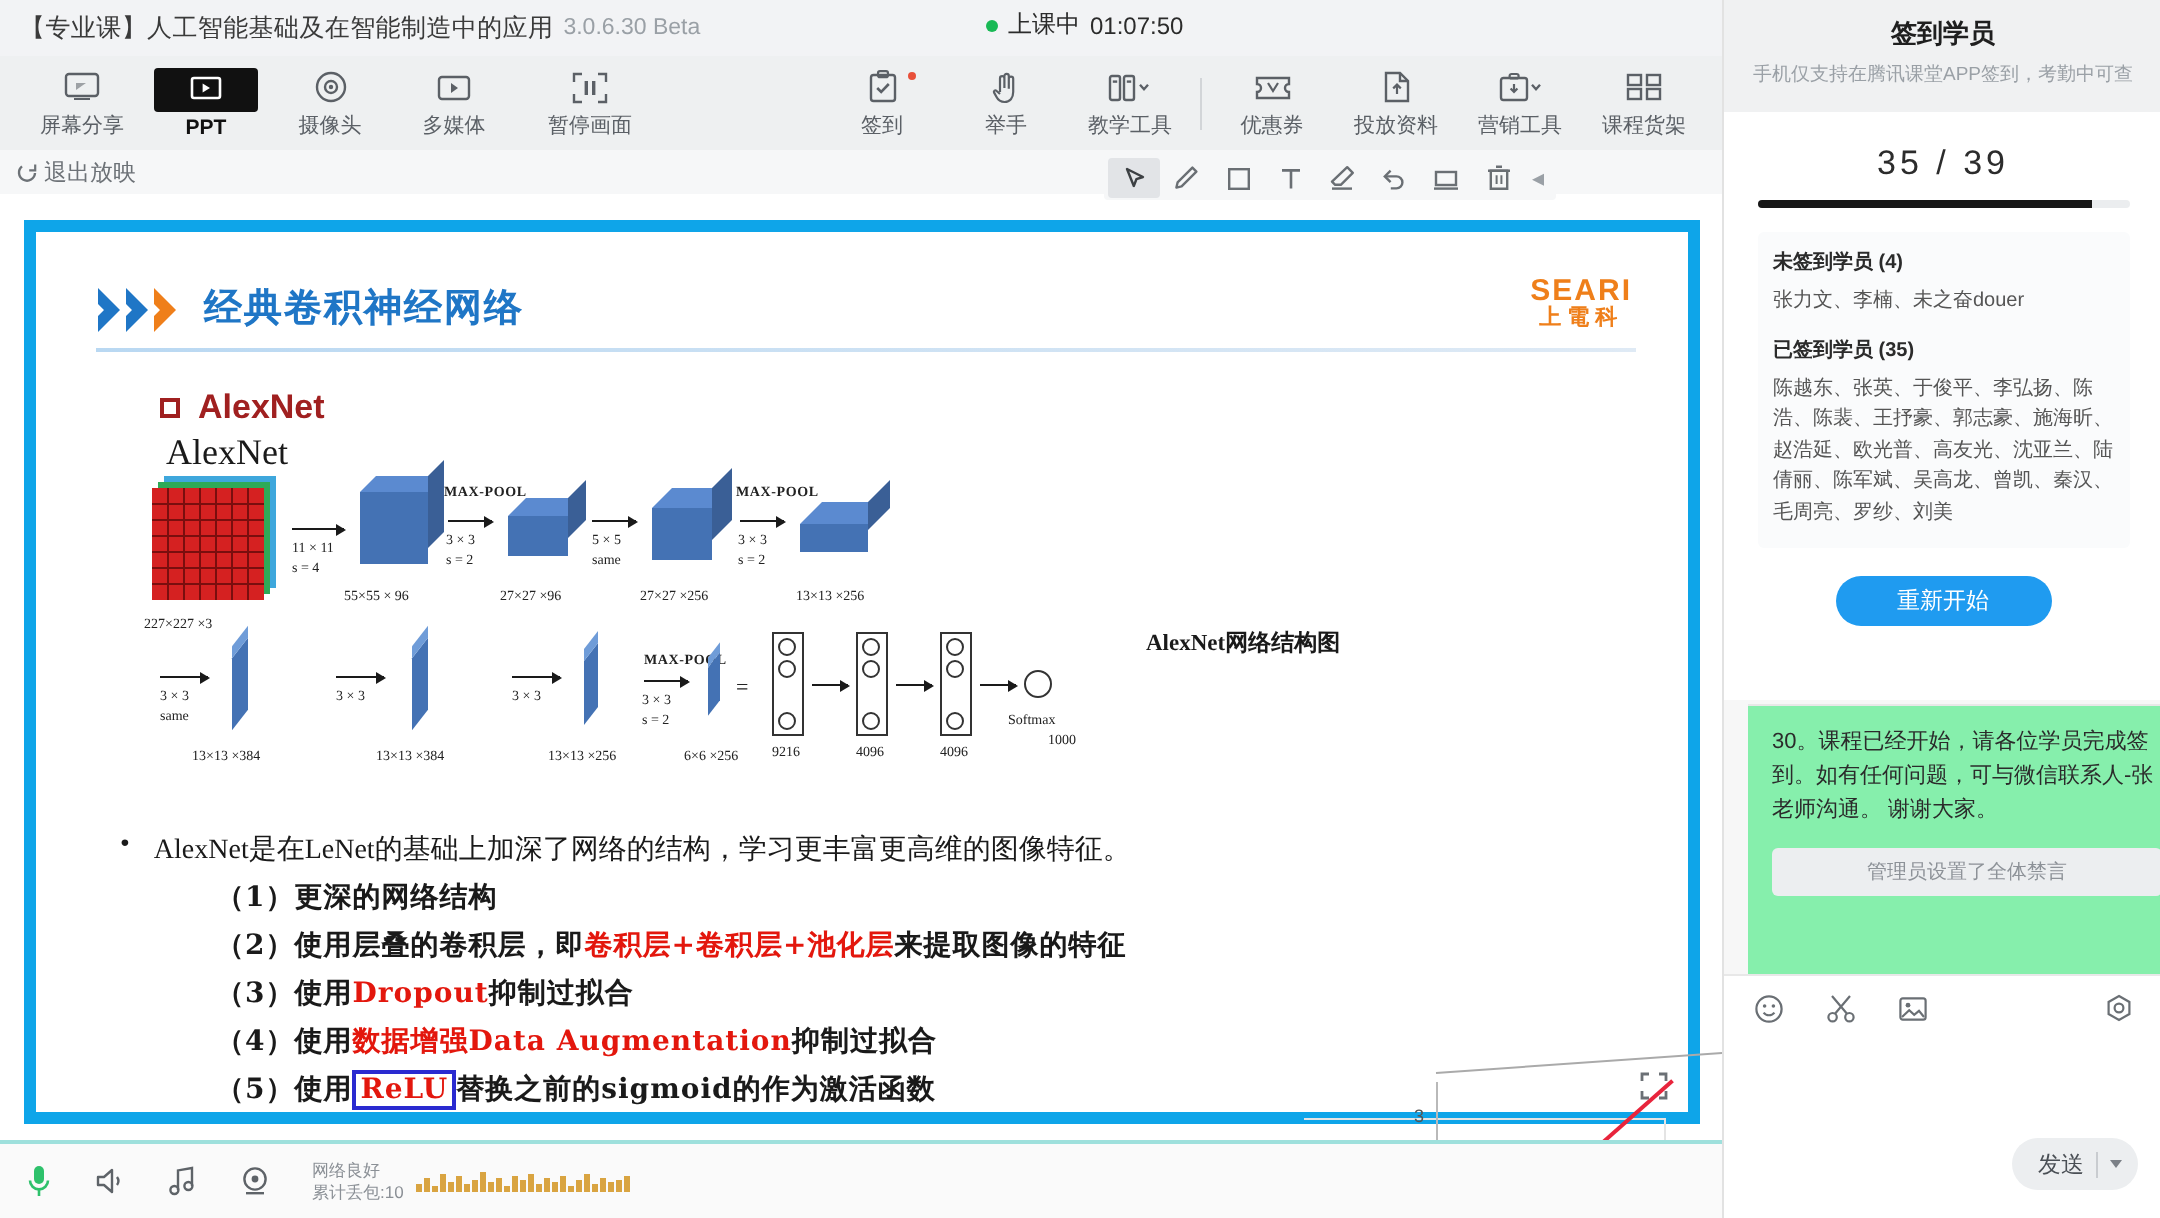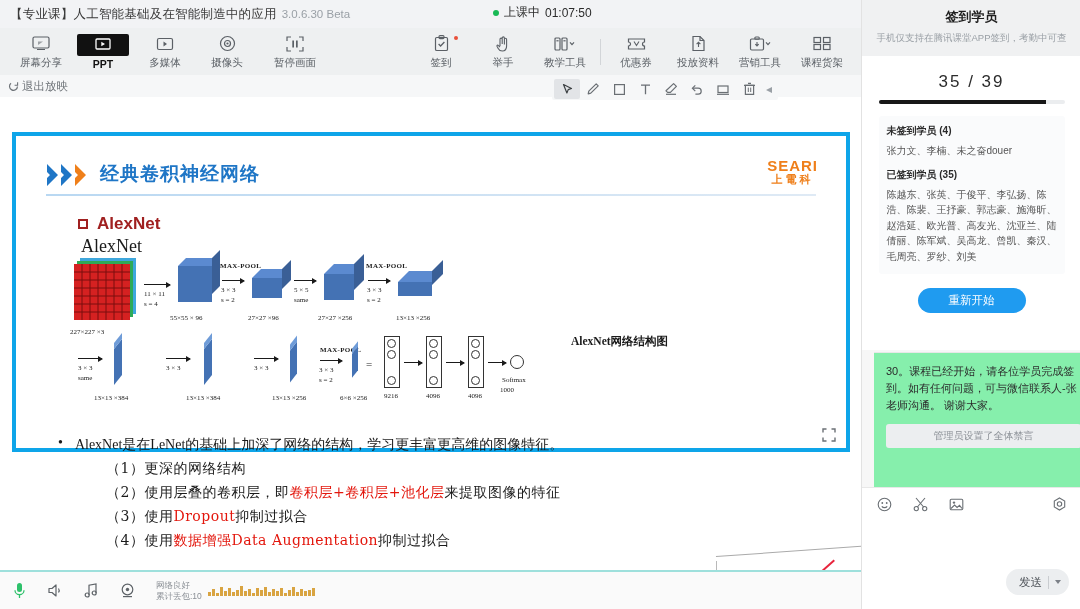--- a/index.html
+++ b/index.html
@@ -62,23 +62,22 @@
   .dw { width:26px; height:20px; display:flex; align-items:center; justify-content:center; color:#6a6f74; cursor:pointer;}
   .dw.sel { background:#e2e4e7; border-radius:2px; color:#3c4043; }
   #drawbar .dots { color:#9aa0a6; font-size:12px; padding:0 4px; }
 
   
   #stage {
     position:absolute; left:0px; top:100px; width:861px; height:470px; background:#ffffff;
     overflow:hidden;
   }
   #slide {
-    position:absolute; left:12px; top:10px; width:838px; height:320px; background:#fff;
-    border:4px solid #0ea5e9;
-    margin-top:22px;
+    position:absolute; left:12px; top:10px; width:838px; height:452px; background:#fff;
+    border:6px solid #0ea5e9;
   }
   
   .sl-arrows { position:absolute; left:30px; top:26px; display:flex; align-items:center;}
   .sl-title { position:absolute; left:84px; top:25px; font-size:19px; font-weight:bold; color:#1f76c6;
               font-family:"DejaVu Sans","Liberation Sans",sans-serif; letter-spacing:1px;}
   .sl-rule { position:absolute; left:30px; top:58px; width:770px; height:2px;
              background:linear-gradient(to right,#b9d8f2,#dfeaf5); }
   .searilogo { position:absolute; right:28px; top:22px; text-align:center; line-height:1.0;}
   .searilogo .en { font-size:15px; font-weight:bold; color:#ef7f1a; letter-spacing:1px; font-family:"Liberation Sans",sans-serif;}
   .searilogo .cn { font-size:11px; color:#ef7f1a; letter-spacing:3px; margin-top:1px;font-weight:bold;}
@@ -106,21 +105,21 @@
 
   .figcap { position:absolute; left:555px; top:198px; font-size:11.5px; color:#1a1a1a;
             font-family:"Liberation Serif","DejaVu Serif",serif; font-weight:bold;}
 
   
   #bullets { position:absolute; left:42px; top:300px; width:700px; }
   .b0 { font-size:14px; color:#1a1a1a; font-family:"Liberation Serif","DejaVu Serif",serif;
         display:flex; gap:12px; align-items:flex-start; }
   .b0 .dot { font-size:14px; line-height:1;}
   .bn { font-size:14px; color:#1a1a1a; margin-left:48px; margin-top:6px;
-        font-family:"DejaVu Serif","Liberation Serif",serif; font-weight:normal; letter-spacing:.5px;}
+        font-family:"DejaVu Serif","Liberation Serif",serif; font-weight:bold; letter-spacing:.5px;}
   .rd { color:#e3170d; }
   .boxrelu { border:2px solid #2a2ad0; padding:0 2px; }
 
   
   #relu { position:absolute; left:608px; top:425px; width:244px; height:130px;}
   #relu .ax { position:absolute; background:#b9b9b9; }
   #relu .gl { position:absolute; background:#e4e4e4;}
   #relu .tick { position:absolute; font-size:9px; color:#555; font-family:"Liberation Sans",sans-serif;}
   #relu .curve { position:absolute; background:#e8243c; transform-origin:left center;}
   #diagline { position:absolute; left:700px; top:420px; width:165px; height:1px; background:#aaa;
@@ -218,37 +217,37 @@
             <svg width="16" height="13" viewBox="0 0 16 13">
                 <rect x="1" y="1" width="14" height="10" rx="1" fill="none" stroke="currentColor" stroke-width="1.3"></rect>
                 <path d="M6.3 8.2V3.8L10 6z" fill="currentColor"></path>
               </svg>
           </span>
           <span class="lb">PPT</span>
         </div>
 
         <div class="tb-item">
           <span class="ic">
-            <svg width="18" height="14" viewBox="0 0 18 14">
-                <rect x="1.5" y="1.5" width="15" height="11" rx="1.5" fill="none" stroke="currentColor" stroke-width="1.2"></rect>
-                <path d="M7.5 9.5V4.5L11 7z" fill="currentColor"></path>
-              </svg>
-          </span>
-          <span class="lb">多媒体</span>
-        </div>
-
-        <div class="tb-item">
-          <span class="ic">
             <svg width="17" height="17" viewBox="0 0 17 17">
                 <circle cx="8.5" cy="8.5" r="7" fill="none" stroke="currentColor" stroke-width="1.2"></circle>
                 <circle cx="8.5" cy="8.5" r="3" fill="none" stroke="currentColor" stroke-width="1.2"></circle>
                 <circle cx="8.5" cy="8.5" r="1.1" fill="currentColor"></circle>
               </svg>
           </span>
           <span class="lb">摄像头</span>
+        </div>
+
+        <div class="tb-item">
+          <span class="ic">
+            <svg width="18" height="14" viewBox="0 0 18 14">
+                <rect x="1.5" y="1.5" width="15" height="11" rx="1.5" fill="none" stroke="currentColor" stroke-width="1.2"></rect>
+                <path d="M7.5 9.5V4.5L11 7z" fill="currentColor"></path>
+              </svg>
+          </span>
+          <span class="lb">多媒体</span>
         </div>
 
         <div class="tb-item" style="width:74px;align-items:center;">
           <span class="ic">
             <svg width="18" height="16" viewBox="0 0 18 16">
                 <path d="M1 5V1h4M17 5V1h-4M1 11v4h4M17 11v4h-4" fill="none" stroke="currentColor" stroke-width="1.2"></path>
                 <rect x="6.3" y="4.5" width="1.7" height="7" fill="currentColor"></rect>
                 <rect x="10" y="4.5" width="1.7" height="7" fill="currentColor"></rect>
               </svg>
           </span>
@@ -531,41 +530,44 @@
 
           <div class="fcbox" style="left:402px; top:100px; width:16px; height:52px;"></div>
           <div class="fccirc" style="left:405px; top:103px; width:9px; height:9px;"></div>
           <div class="fccirc" style="left:405px; top:114px; width:9px; height:9px;"></div>
           <div class="fccirc" style="left:405px; top:140px; width:9px; height:9px;"></div>
           <div class="fig-lbl" style="left:402px; top:156px;">4096</div>
 
           <div class="arw" style="left:422px; top:126px; width:18px;"></div>
           <div class="fccirc" style="left:444px; top:119px; width:14px; height:14px;"></div>
           <div class="fig-lbl" style="left:436px; top:140px;">Softmax</div>
-          <div class="fig-lbl" style="left:434px; top:150px;">1000</div>
+          <div class="fig-lbl" style="left:456px; top:150px;">1000</div>
         </div>
 
         <div class="figcap">AlexNet网络结构图</div>
 
         <div id="bullets">
           <div class="b0">
             <span class="dot">•</span>
             <span>AlexNet是在LeNet的基础上加深了网络的结构，学习更丰富更高维的图像特征。</span>
           </div>
           <div class="bn">
             <span>（1）</span><span>更深的网络结构</span>
           </div>
           <div class="bn">
             <span>（2）</span><span>使用层叠的卷积层，即</span><span class="rd">卷积层+卷积层+池化层</span><span>来提取图像的特征</span>
           </div>
           <div class="bn">
             <span>（3）</span><span>使用</span><span class="rd">Dropout</span><span>抑制过拟合</span>
           </div>
           <div class="bn">
             <span>（4）</span><span>使用</span><span class="rd">数据增强Data Augmentation</span><span>抑制过拟合</span>
+          </div>
+          <div class="bn">
+            <span>（5）</span><span>使用</span><span class="rd boxrelu">ReLU</span><span>替换之前的sigmoid的作为激活函数</span>
           </div>
         </div>
 
         <div id="diagline"></div>
 
         <div id="relu">
           <div class="gl" style="left:26px; top:18px; width:180px; height:1px;"></div>
 
           <div class="gl" style="left:206px; top:18px; width:1px; height:86px;"></div>
 

